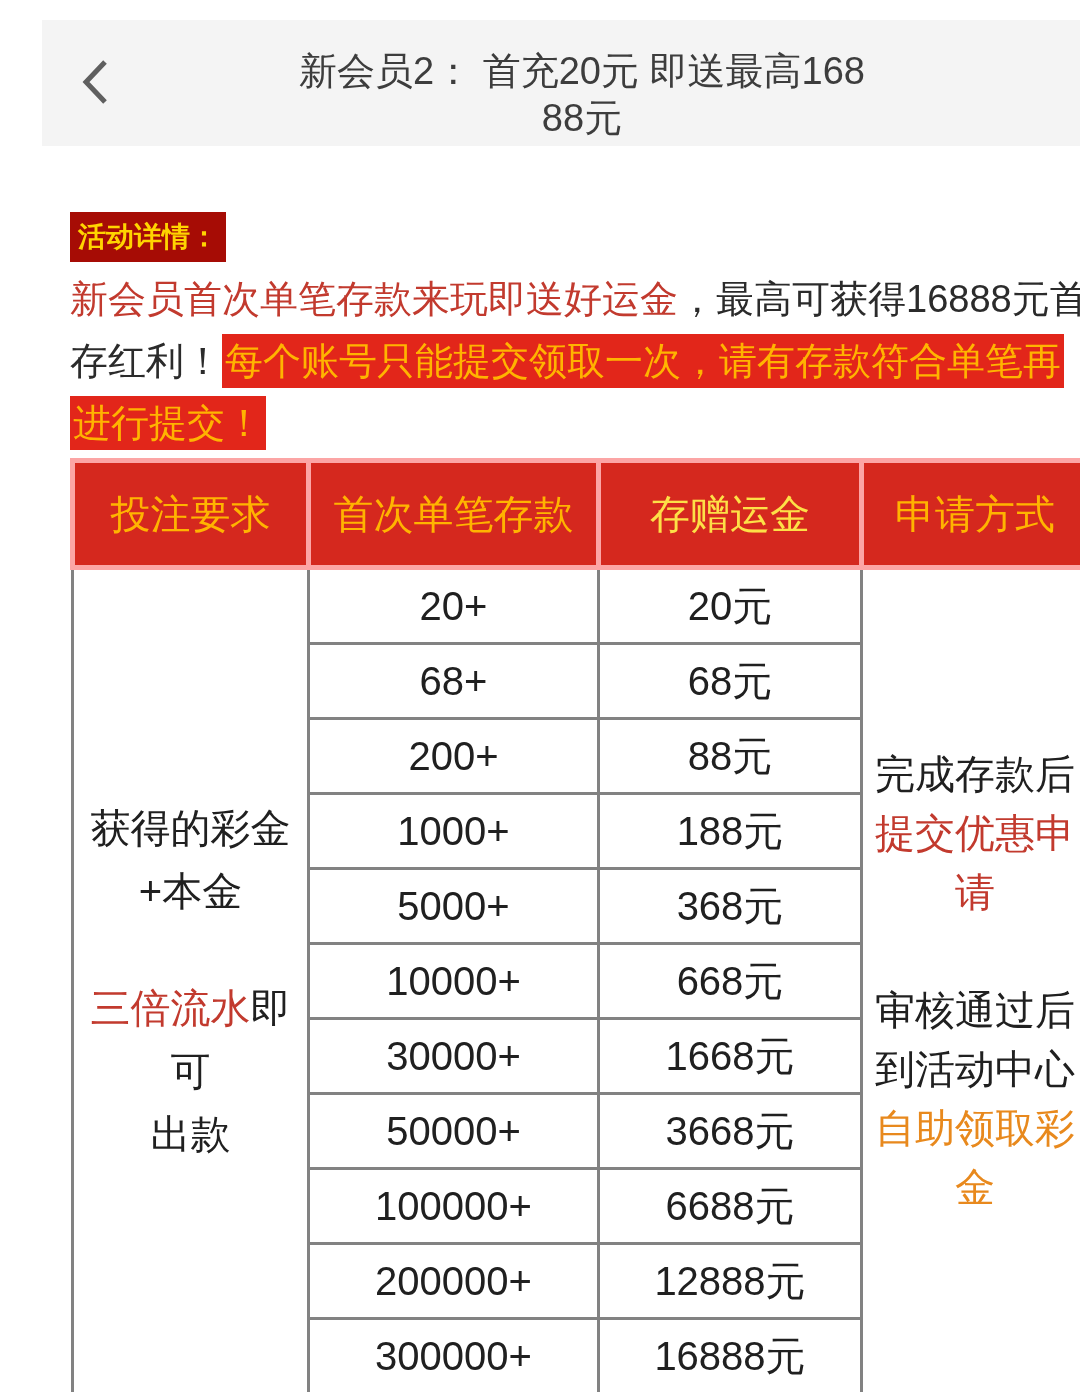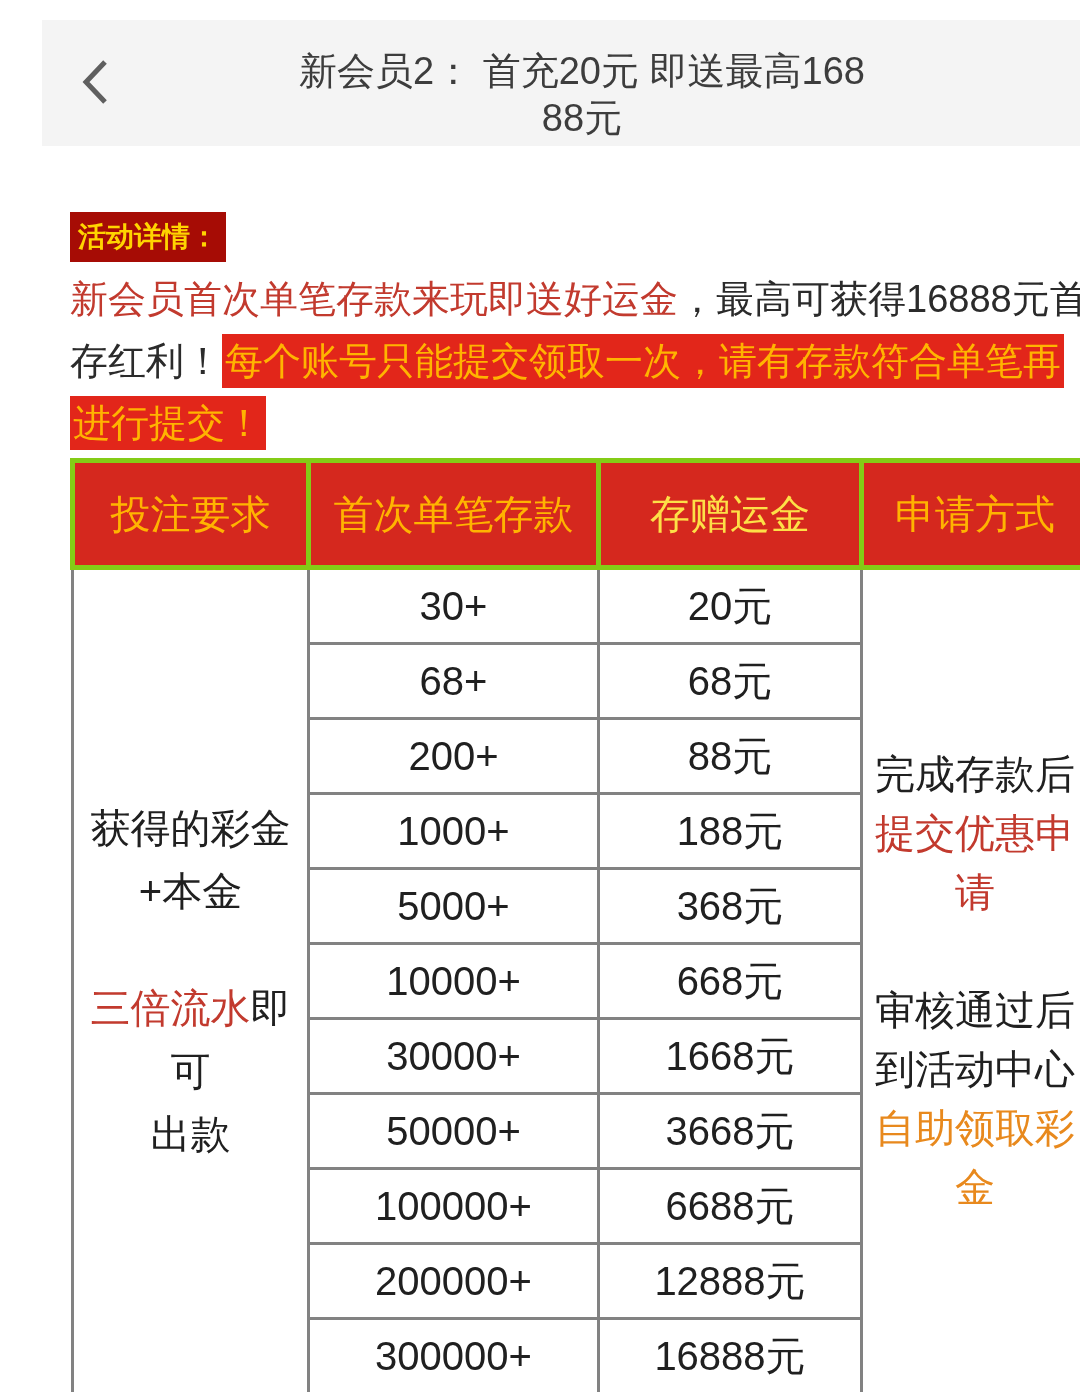--- a/index.html
+++ b/index.html
@@ -50,21 +50,21 @@
 
   
   .promo-table {
     position:absolute; left:28px; top:458px; width:1016px;
     border-collapse:collapse; table-layout:fixed; text-align:center;
     background:#ffffff;
   }
   .promo-table th {
     background:var(--accent_red); color:var(--gold);
     font-size:40px; font-weight:normal; height:100px;
-    border:5px solid #84cc16;
+    border:5px solid #fca5a5;
   }
   .promo-table th.white-text { color:#fde047; }
   .promo-table td {
     border:3px solid #828282; height:70px;
     font-size:40px; color:#202020;
   }
   .merge-cell { vertical-align:middle; font-size:36px; color:#1e1e1e; padding:0 2px; }
   .apply-cell { padding:0 10px; }
   .mline { line-height:63px; }
   .mgap  { height:54px; }
@@ -114,21 +114,21 @@
     </thead>
     <tbody id="table-body">
         <tr>
           <td class="merge-cell req-cell" rowspan="11">
       <div class="mline"><span>获得的彩金</span></div>
       <div class="mline"><span>+本金</span></div>
       <div class="mgap"></div>
       <div class="mline"><span class="red">三倍流水</span><span>即可</span></div>
       <div class="mline"><span>出款</span></div>
     </td>
-          <td>30+</td>
+          <td>20+</td>
           <td>20元</td>
           <td class="merge-cell apply-cell" rowspan="11">
       <div class="apara"><span>完成存款后</span><span class="red">提交优惠申请</span></div>
       <div class="mgap2"></div>
       <div class="apara"><span>审核通过后到活动中心</span><span class="orange">自助领取彩金</span></div>
     </td>
         </tr>
         <tr>
           <td>68+</td>
           <td>68元</td>

